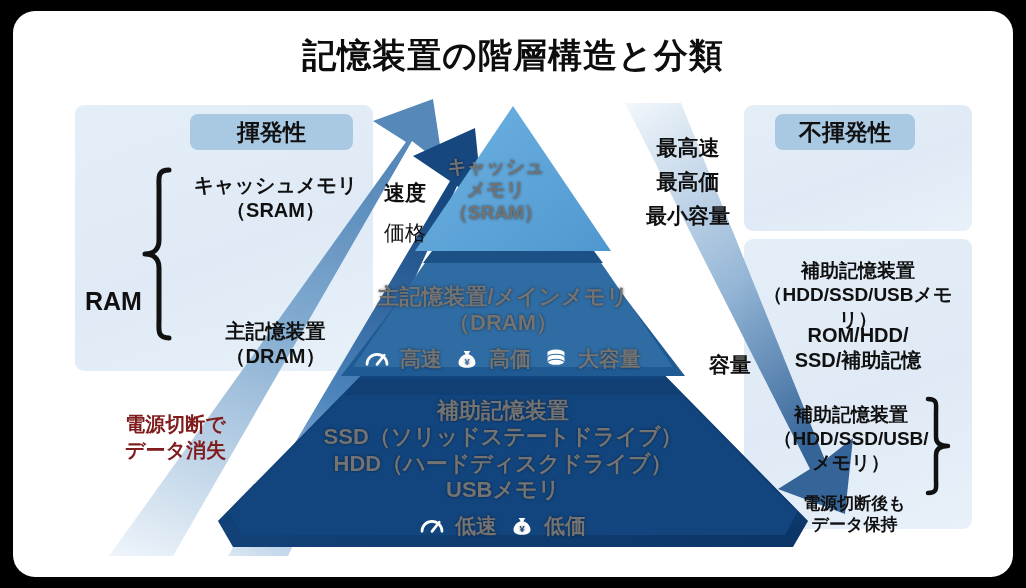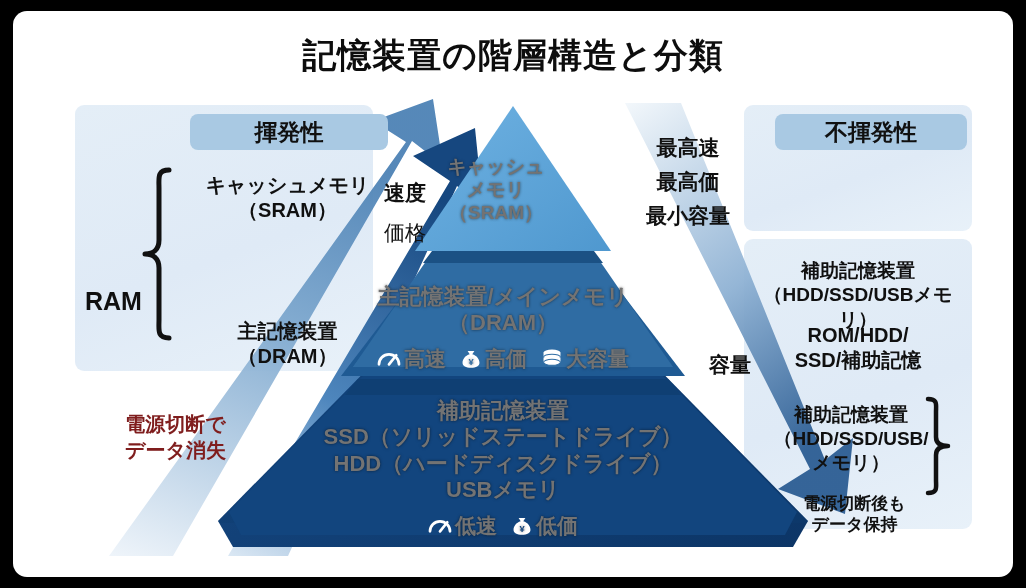--- a/index.html
+++ b/index.html
@@ -6,21 +6,21 @@
   body{
     width:1026px;height:588px;
     background:#000000;
     font-family:"Liberation Sans","DejaVu Sans",sans-serif;
     overflow:hidden;
   }
   #card{
     position:absolute;left:13px;top:11px;
     width:1000px;height:566px;
     background:#ffffff;
-    border-radius:14px;
+    border-radius:22px;
     overflow:hidden;
   }
 
   
   #title{
     position:absolute;left:0;top:22px;width:1000px;
     text-align:center;
     font-size:34px;font-weight:bold;color:#0d0d0d;
     letter-spacing:1px;
     white-space:nowrap;
@@ -38,27 +38,27 @@
 
   .chip{
     position:absolute;
     background:#a9c9e3;
     border-radius:8px;
     text-align:center;
     font-size:23px;font-weight:bold;color:#101010;
     line-height:36px;height:36px;
     white-space:nowrap;
   }
-  #chip-volatile{ left:177px; top:103px; width:198px; }
-  #chip-nonvolatile{ left:762px; top:103px; width:192px; }
+  #chip-volatile{ left:177px; top:103px; width:163px; }
+  #chip-nonvolatile{ left:762px; top:103px; width:140px; }
 
   
   .lbl{ position:absolute; color:#101010; white-space:nowrap;margin-top:48px; }
   #ram-label{ left:72px; top:228px; font-size:25px; font-weight:bold; }
-  .lp-item{ position:absolute; text-align:center; font-size:20px; font-weight:bold; color:#101010; line-height:1.25;padding-left:12px; }
+  .lp-item{ position:absolute; text-align:center; font-size:20px; font-weight:bold; color:#101010; line-height:1.25; }
   #lp-item-1{ left:150px; top:162px; width:225px; }
   #lp-item-2{ left:150px; top:274px; width:225px;margin-top:34px; }
 
   
   #brace-left{ position:absolute; left:126px; top:155px; }
 
   
   #lbl-speed{ left:371px; top:120px; font-size:21px; font-weight:bold; }
   #lbl-price{ left:371px; top:160px; font-size:21px; font-weight:normal; }
   #lbl-capacity{ left:696px; top:292px; font-size:21px; font-weight:bold; }
@@ -84,21 +84,21 @@
   .tier-txt{
     position:absolute;text-align:center;color:#737373;font-weight:bold;
     text-shadow:0 0 3px rgba(0,0,0,.55);
     line-height:1.2;
   }
   #tier1-txt{ left:398px; top:145px; width:170px; font-size:19px; }
   #tier2-txt{ left:330px; top:273px; width:320px; font-size:22px; }
   #tier3-txt{ left:280px; top:387px; width:420px; font-size:22px; }
 
   .metrics{ display:flex;justify-content:center;align-items:center;gap:14px; margin-top:9px; }
-  .metric{ display:flex;align-items:center;gap:3px;white-space:nowrap; }
+  .metric{ display:flex;align-items:center;gap:11px;white-space:nowrap; }
   .metric span.t{ font-size:21px; }
   #tier2-metrics .metric span.t, #tier3-metrics .metric span.t{ font-size:21px; }
 
   
   #legend{ position:absolute;left:600px;top:117px;width:150px; }
   #legend .lg-row{ display:flex;align-items:center;gap:6px;height:34px;flex-direction:column; }
   #legend .lg-row .t{ font-size:21px;font-weight:bold;color:#101010;white-space:nowrap; }
 
   svg{display:block;}
 </style>

